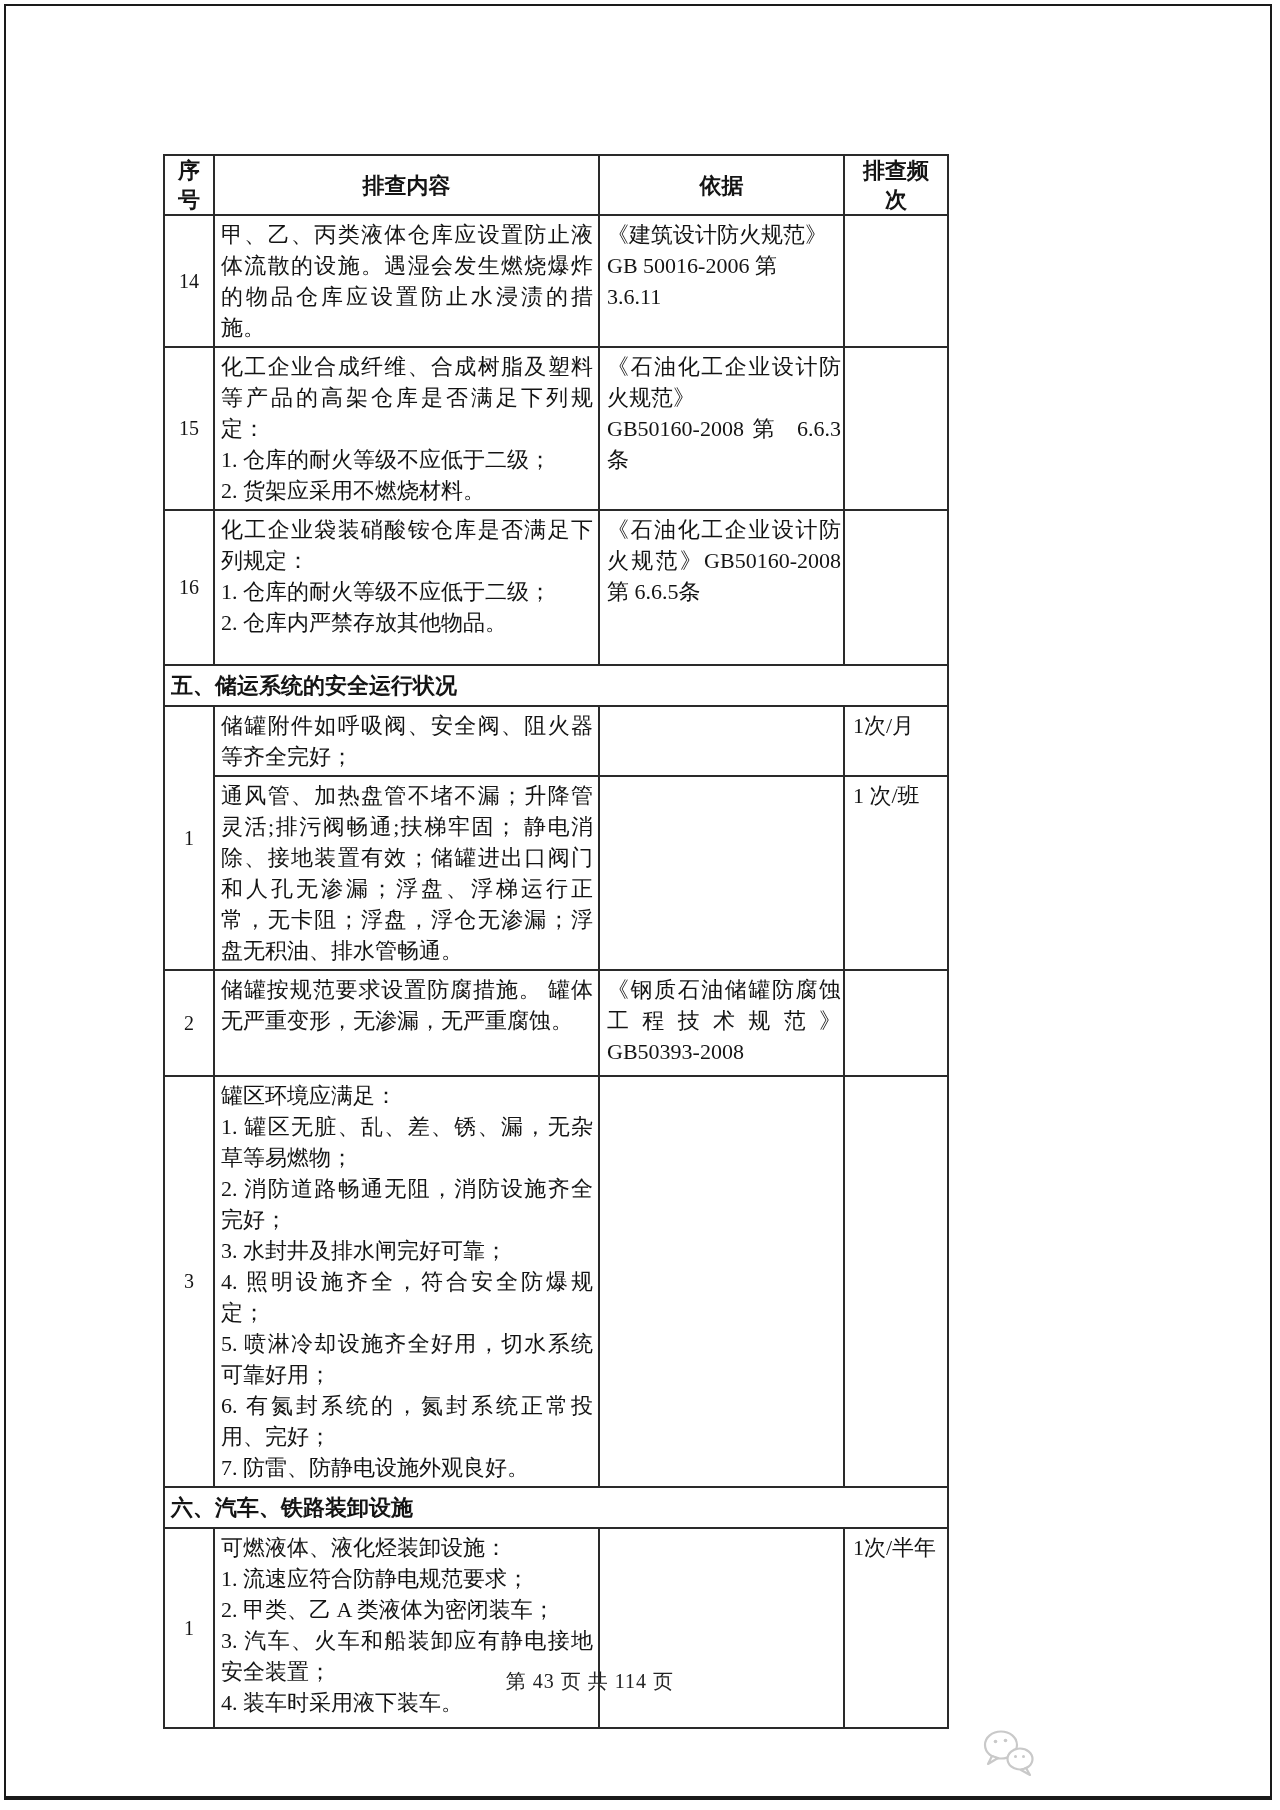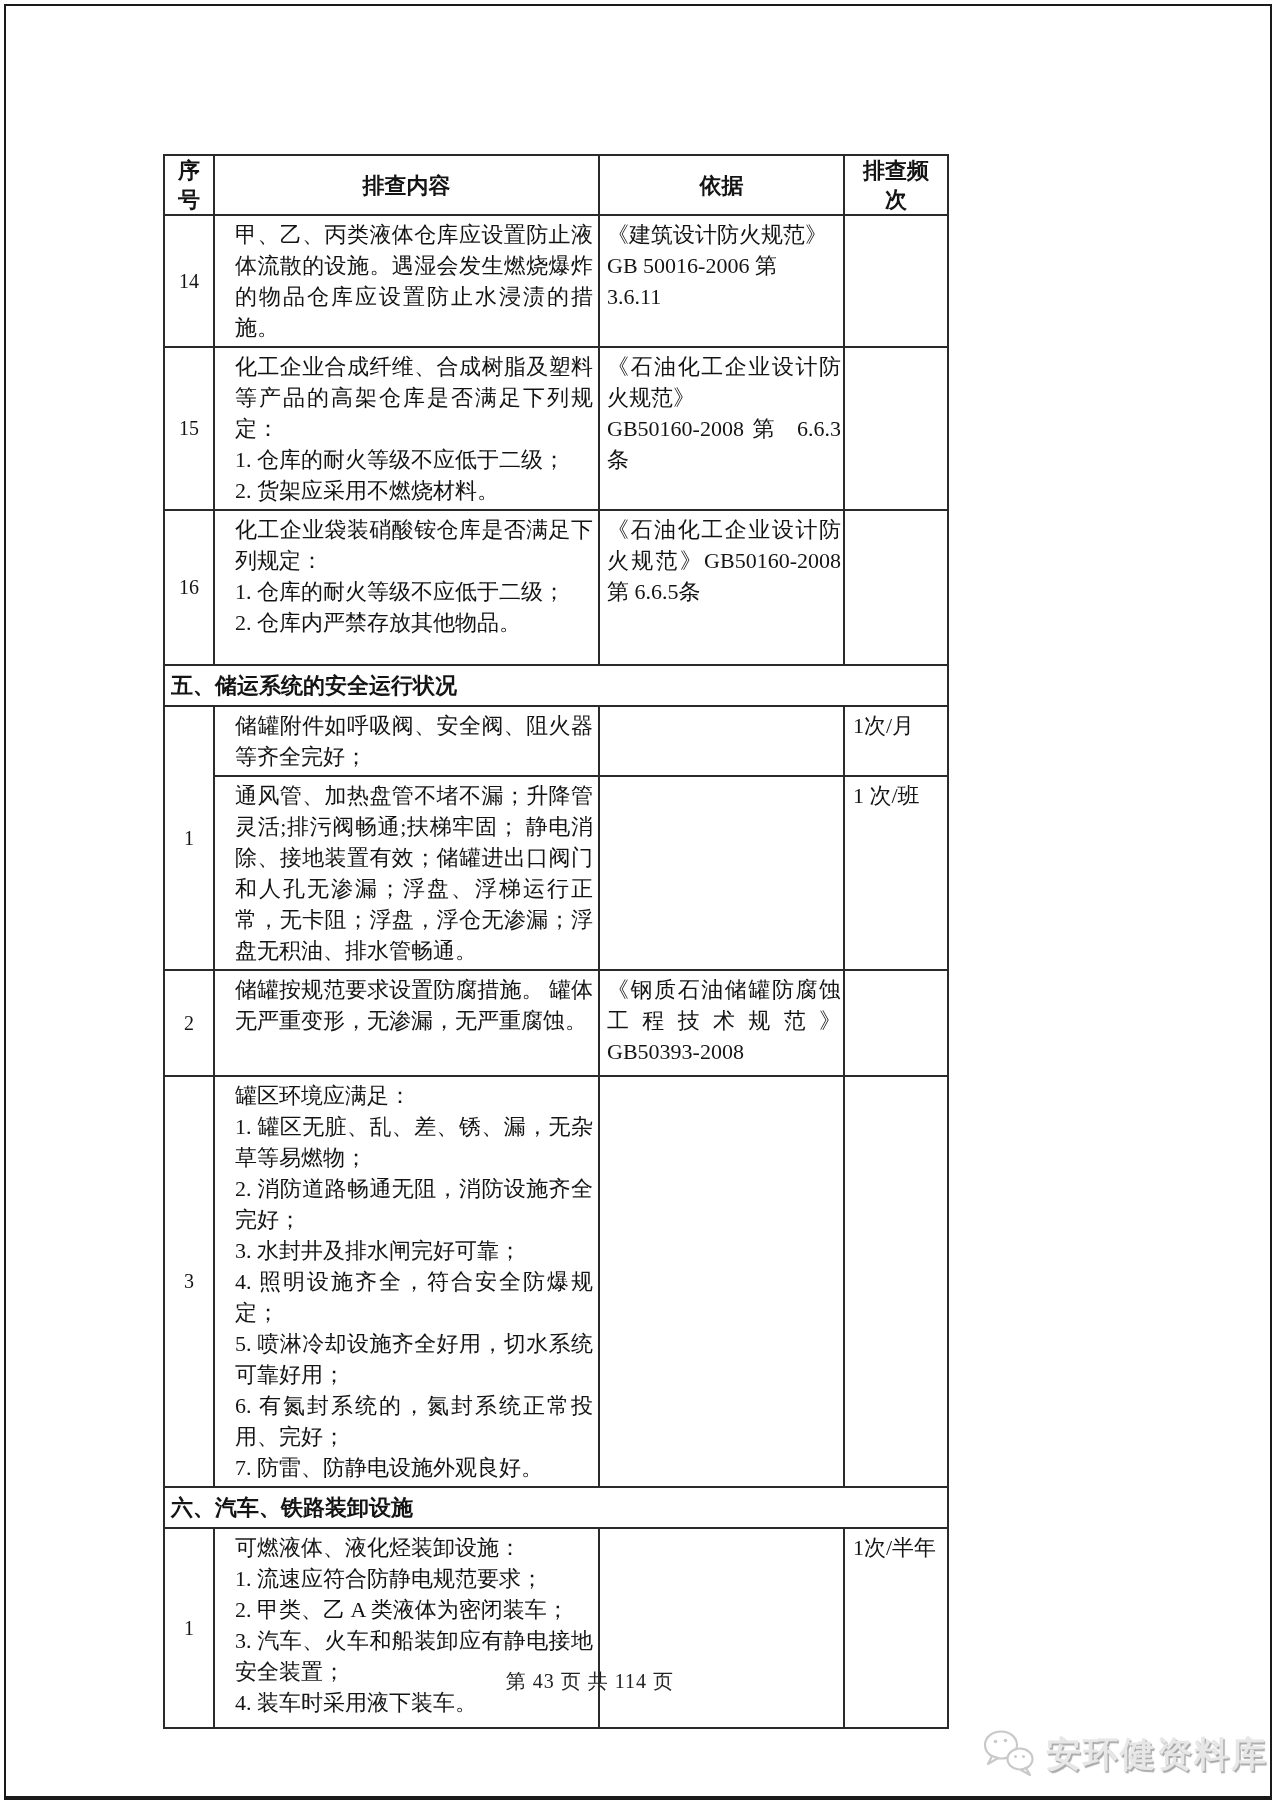--- a/index.html
+++ b/index.html
@@ -28,21 +28,21 @@
     box-sizing:border-box;
     overflow:hidden;
   }
   .check-table th {
     font-weight:bold; text-align:center; vertical-align:middle;
     font-size:22px; line-height:29px; padding:0 9px; height:60px;
   }
   td.no   { text-align:center; vertical-align:middle; font-size:20px; }
   td.content {
     text-align:justify; vertical-align:top;
-    padding:3px 5px 3px 20px; white-space:pre-line;
+    padding:3px 5px 3px 6px; white-space:pre-line;
   }
   td.basis {
     text-align:justify; vertical-align:top;
     padding:3px 2px 3px 7px; white-space:pre-line;margin-left:43px;
   }
   td.freq { vertical-align:top; padding:3px 8px; }
   tr.section-row td {
     font-family:"Liberation Sans","DejaVu Sans",sans-serif;
     font-weight:bold; font-size:22px;
     padding:4px 2px 4px 6px; height:34px; vertical-align:middle;
@@ -178,14 +178,13 @@
         <path d="M46 42 L50 49 L41 44 Z" stroke-linejoin="round"></path>
       </g>
       <g fill="#c9c9c9">
         <circle cx="15.5" cy="15.5" r="1.8"></circle>
         <circle cx="25.5" cy="14.5" r="1.8"></circle>
         <circle cx="35.5" cy="30.5" r="1.5"></circle>
         <circle cx="43.5" cy="30.5" r="1.5"></circle>
       </g>
     </svg>
   </span>
-  <span class="watermark-label">安环健资料库</span>
 </div>
 
 </body></html>

